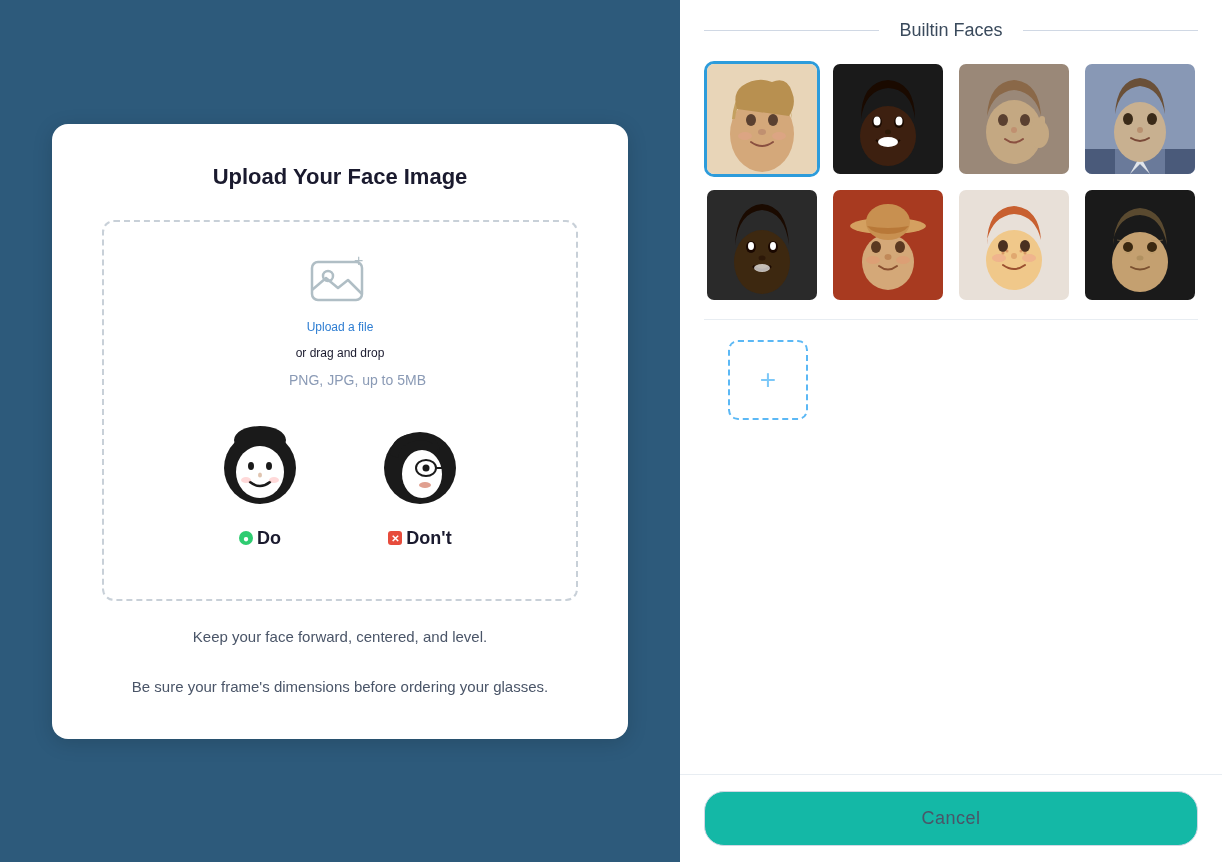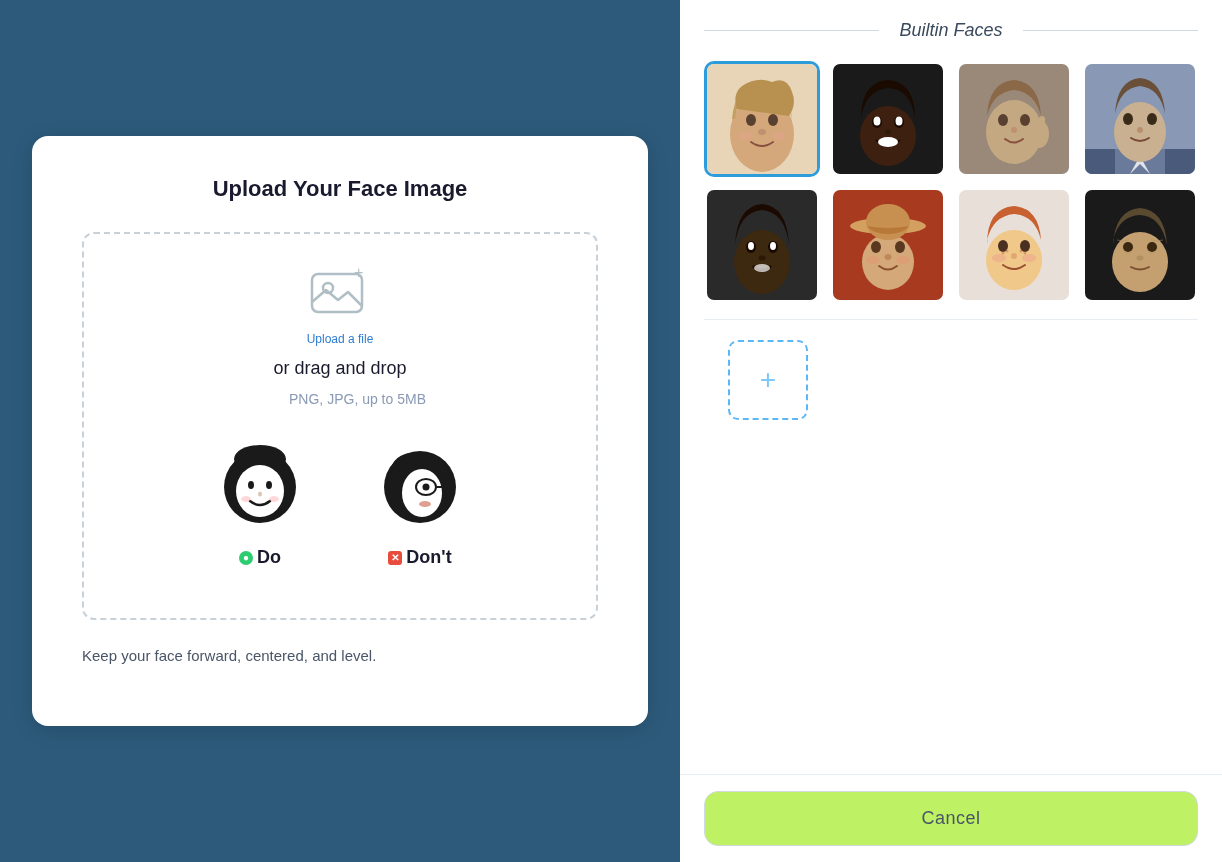--- a/index.html
+++ b/index.html
@@ -11,21 +11,21 @@
       font-family: -apple-system, BlinkMacSystemFont, 'Segoe UI', sans-serif;
       overflow: hidden;
     }
 
     
     .left-panel {
       flex: 0 0 680px;
       display: flex;
       align-items: center;
       justify-content: center;
-      padding: 32px;
+      padding: 52px;
       border-radius: 32px;
     }
 
     .upload-card {
       background: white;
       border-radius: 16px;
       padding: 40px 50px;
       width: 100%;
       max-width: 620px;
       box-shadow: 0 4px 20px rgba(0,0,0,0.15);
@@ -63,21 +63,21 @@
 
     .upload-link {
       color: #2d7dd2;
       font-size: 12px;
       font-weight: 500;
       cursor: pointer;
       text-decoration: none;
     }
 
     .drag-drop-text {
-      font-size: 18px;
+      font-size: 12px;
       color: #1a1a2e;
     }
 
     .file-types {
       font-size: 14px;
       color: #8a9ab5;
       margin-left: 35px;
     }
 
     .examples-row {
@@ -125,21 +125,21 @@
     }
 
     .status-dot.red {
       background: #e74c3c;
       border-radius: 3px;
     }
 
     .hint-text {
       font-size: 15px;
       color: #4a5568;
-      text-align: left;
+      text-align: center;
       line-height: 1.6;
       margin-top: 8px;
     }
 
     
     .right-panel {
       flex: 1;
       background: white;
       display: flex;
       flex-direction: column;
@@ -184,21 +184,20 @@
       flex: 1;
       padding: 20px 24px;
       overflow-y: auto;
     }
 
     .section-divider {
       display: flex;
       align-items: center;
       gap: 20px;
       margin-bottom: 20px;
-      font-style: italic;
     }
 
     .divider-line {
       flex: 1;
       height: 1px;
       background: #d0d8e4;
     }
 
     .section-title {
       font-size: 18px;
@@ -254,22 +253,22 @@
     
     .cancel-footer {
       border-top: 1px solid #e8edf2;
       padding: 16px 24px;
     }
 
     .cancel-button {
       width: 100%;
       padding: 16px;
       border: 1px solid #d0d8e4;
-      border-radius: 14px;
-      background: #bef264;
+      border-radius: 20px;
+      background: #14b8a6;
       font-size: 18px;
       color: #4a5568;
       cursor: pointer;
       letter-spacing: 0.5px;
     }
   </style>
 </head>
 <body>
 
 <div class="left-panel">
@@ -341,20 +340,21 @@
           <div class="example-label">
             <span class="status-dot red">✕</span>
             <span>Don't</span>
           </div>
         </div>
       </div>
     </div>
 
     <p class="hint-text">Keep your face forward, centered, and level.</p>
     <br>
+    <p class="hint-text">Be sure your frame's dimensions before ordering your glasses.</p>
   </div>
 </div>
 
 <div class="right-panel">
 
 
   <div class="faces-section">
 
     <div class="section-divider">
       <div class="divider-line"></div>

